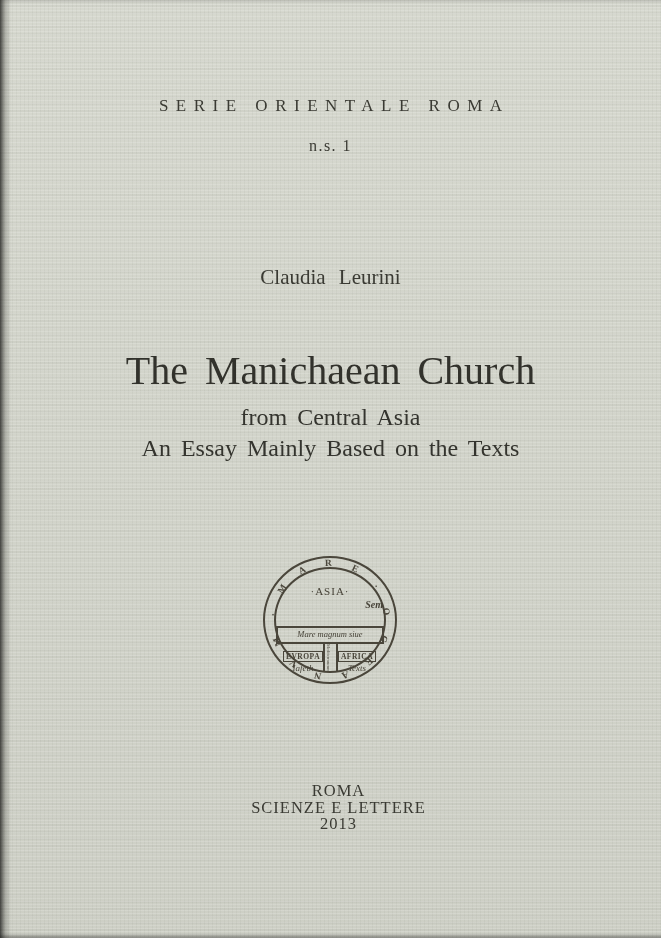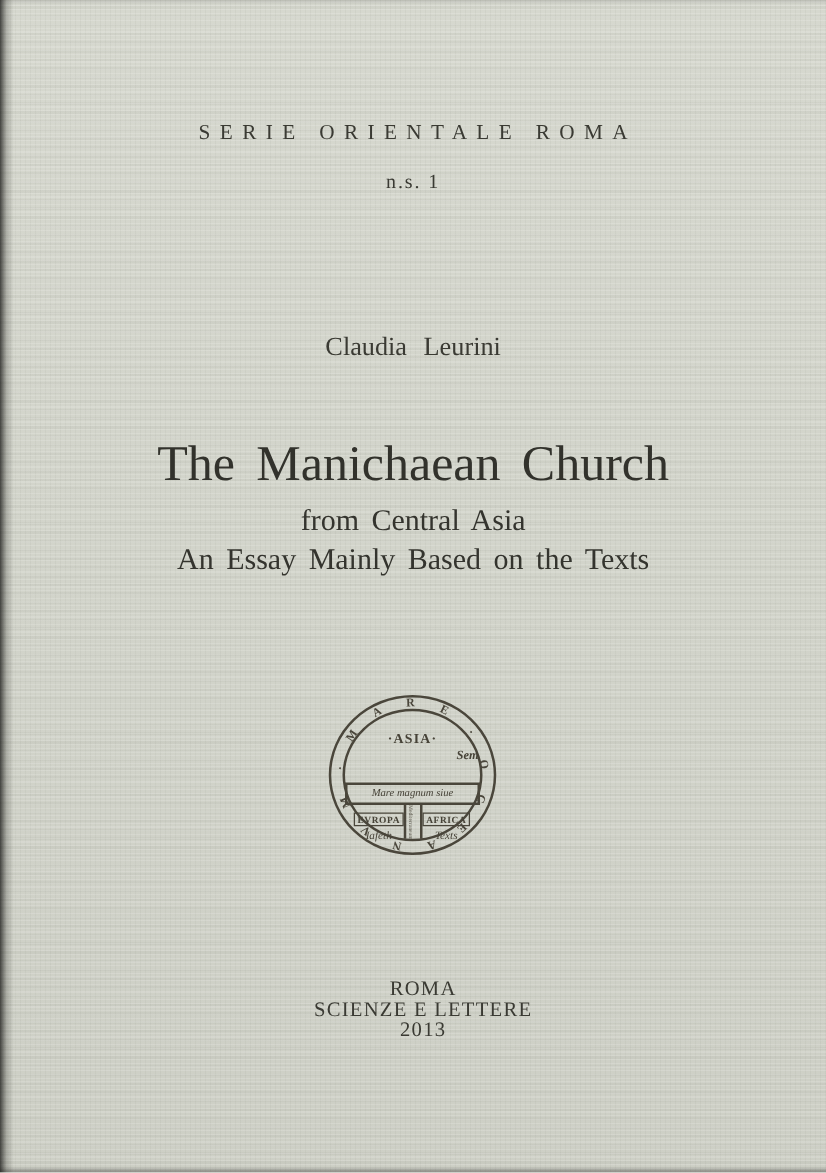--- a/index.html
+++ b/index.html
@@ -39,21 +39,21 @@
   
   .emblem{position:absolute;left:263px;top:556px;width:134px;height:128px;color:#474338;}
   .ring-outer{position:absolute;inset:0;border:2.5px solid #4a463b;border-radius:50%;}
   .ring-inner{position:absolute;inset:11px;border:2.5px solid #4a463b;border-radius:50%;}
   .ring-letter{
     position:absolute;left:50%;top:50%;width:10px;height:12px;margin-left:-5px;margin-top:-6px;
     font-size:9.5px;font-weight:bold;text-align:center;line-height:12px;
     font-family:"Liberation Serif",serif;color:#4a463b;
   }
   .asia-label{position:absolute;top:29px;left:0;right:0;text-align:center;
-    font-size:11px;font-weight:bold;letter-spacing:1px;}
+    font-size:11px;font-weight:normal;letter-spacing:1px;}
   .asia-sub{position:absolute;top:43px;left:0;right:14px;text-align:right;
     font-size:10px;font-style:italic;font-weight:bold;}
   .sea-band{position:absolute;top:70px;left:13px;right:13px;height:14px;
     border:2px solid #4a463b;text-align:center;font-size:8.5px;font-weight:normal;
     font-style:italic;line-height:13px;white-space:nowrap;overflow:hidden;}
   .vert-band{position:absolute;top:88px;bottom:13px;left:50%;width:11px;margin-left:-7px;
     border-left:2px solid #4a463b;border-right:2px solid #4a463b;overflow:hidden;}
   .vert-band span{display:block;writing-mode:vertical-rl;font-size:4.5px;opacity:.85;
     line-height:5px;margin-left:1px;}
   .quad{position:absolute;top:89px;width:46px;text-align:center;}

